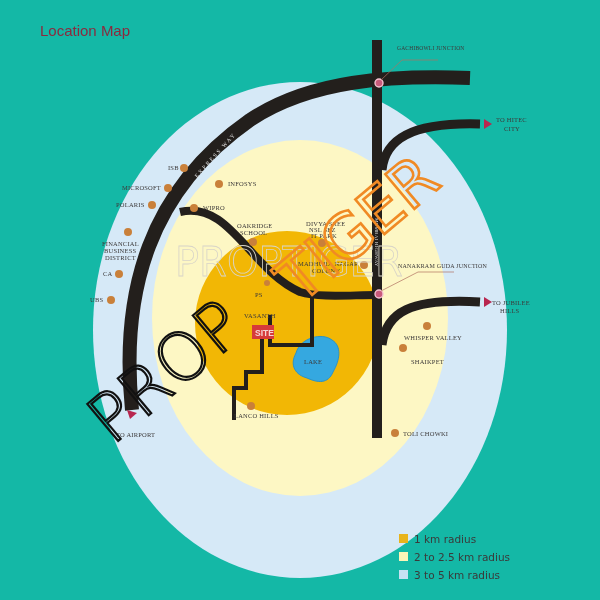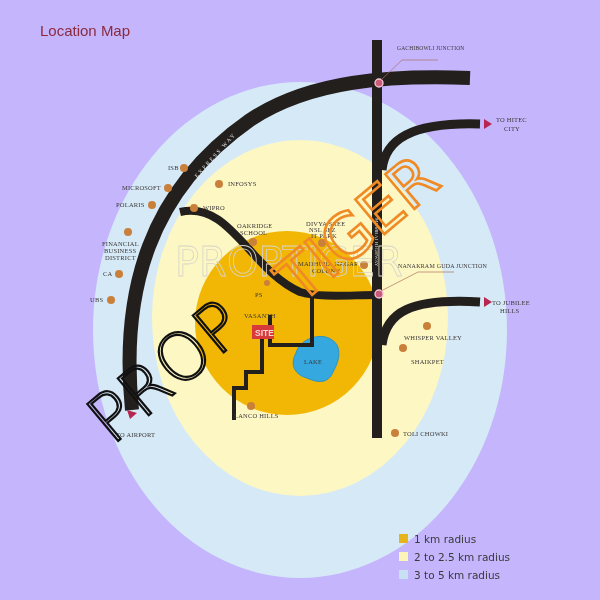--- a/index.html
+++ b/index.html
@@ -1,16 +1,16 @@
 <!DOCTYPE html>
 <html><head>
 <meta charset="utf-8">
 <style>
   html, body { margin: 0; padding: 0; background: #ffffff; }
-  #root { position: relative; width: 600px; height: 600px; overflow: hidden; background: #c4b5fd; font-family: "Liberation Sans", sans-serif; text-decoration: underline; }
+  #root { position: relative; width: 600px; height: 600px; overflow: hidden; background: #14b8a6; font-family: "Liberation Sans", sans-serif; text-decoration: underline; }
   .title { position: absolute; left: 40px; top: 22px; font-size: 15px; color: #8b2a3e; font-family: "Liberation Sans", sans-serif; }
   svg { position: absolute; left: 0; top: 0; }
   .lbl { font-family: "Liberation Serif", serif; font-size: 6.5px; fill: #3d3a3a; letter-spacing: 0.2px; }
   .leg { font-family: "DejaVu Sans", sans-serif; font-size: 10.5px; fill: #3a3a3a; }
   .wm-black { font-family: "DejaVu Sans", sans-serif; font-weight: 300; fill: none; stroke: #111; stroke-width: 2.2; }
   .wm-orange { font-family: "DejaVu Sans", sans-serif; fill: none; stroke: #f08a24; stroke-width: 2.6; }
   .wm-faint { font-family: "DejaVu Sans", sans-serif; fill: none; stroke: #d8d4c8; stroke-width: 0.8; }
 </style>
 </head>
 <body>

